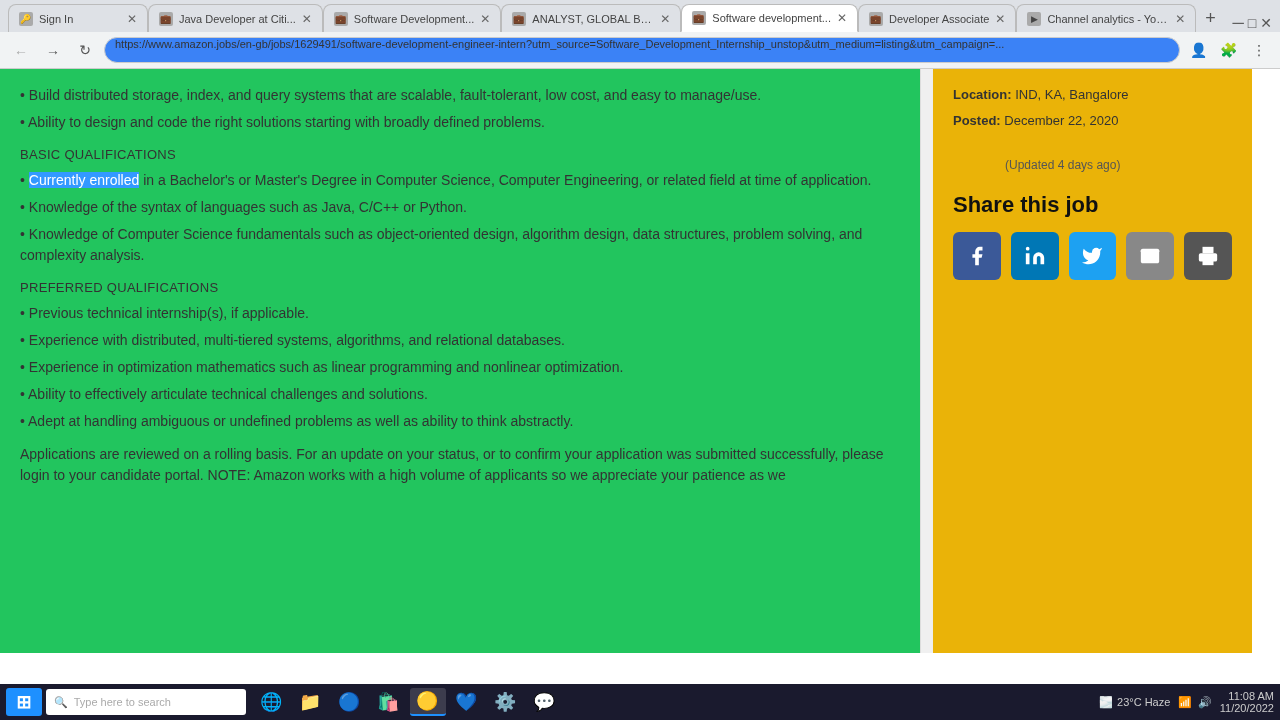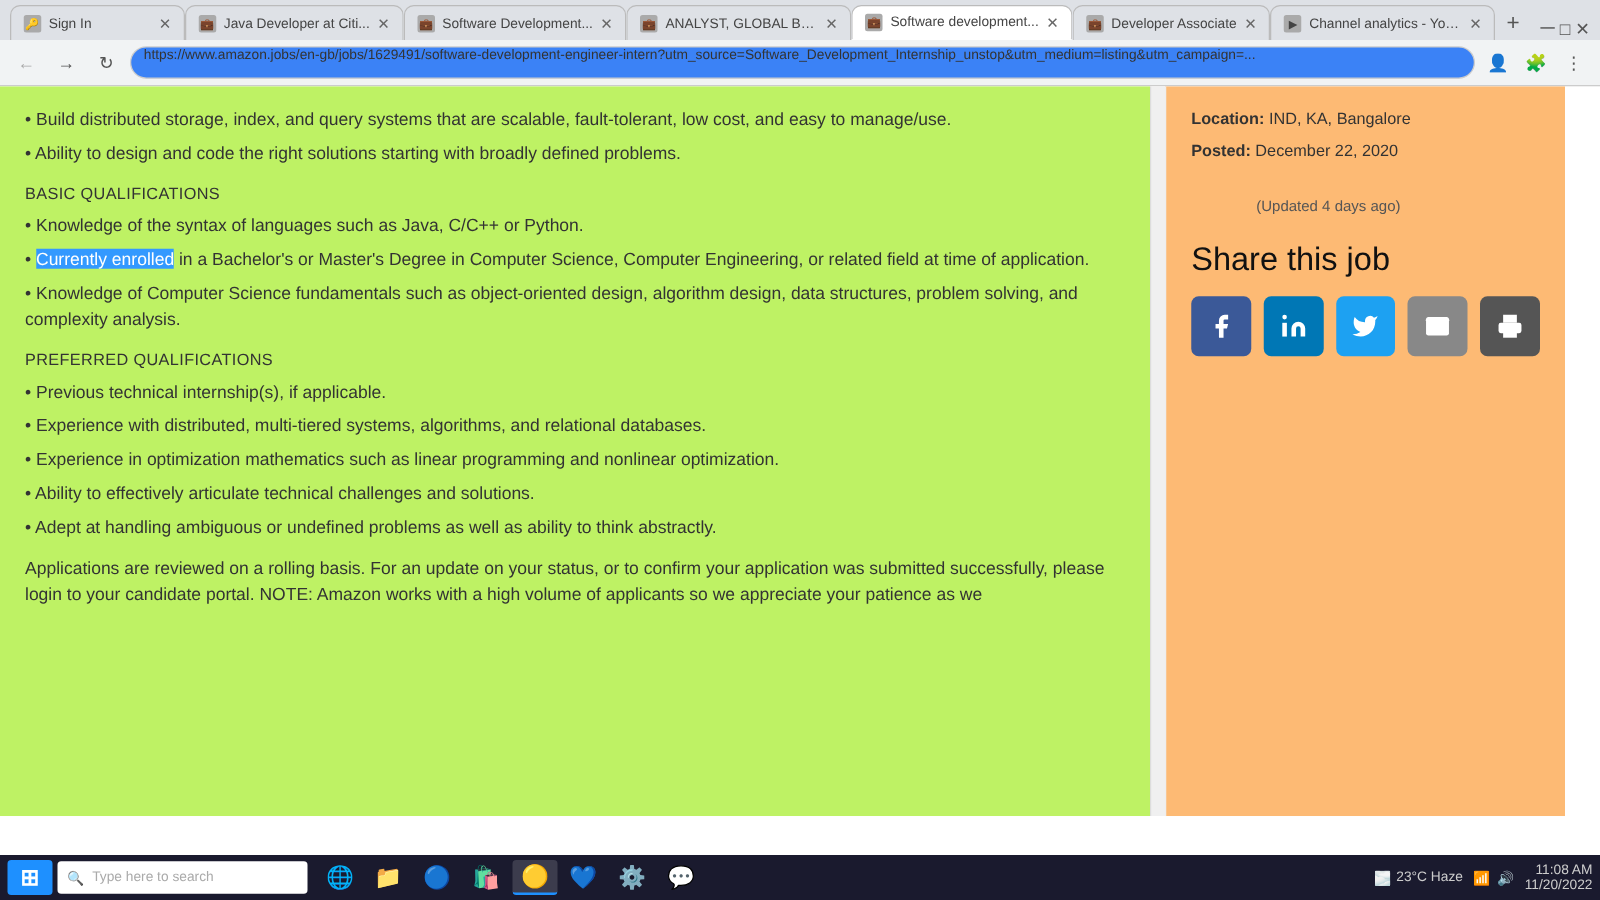--- a/index.html
+++ b/index.html
@@ -17,39 +17,39 @@
 
     .browser-toolbar { display: flex; align-items: center; padding: 4px 8px; gap: 6px; height: 36px; background: #f1f3f4; }
     .nav-btn { width: 26px; height: 26px; border: none; background: none; border-radius: 50%; cursor: pointer; display: flex; align-items: center; justify-content: center; font-size: 14px; color: #555; }
     .nav-btn.disabled { color: #aaa; cursor: default; }
     .address-bar { flex: 1; height: 26px; border: 1px solid #ccc; border-radius: 13px; padding: 0 10px; font-size: 11px; background: #3b82f6; color: #333; overflow: hidden; white-space: nowrap; text-overflow: ellipsis; }
     .toolbar-icons { display: flex; gap: 4px; }
     .toolbar-icon { width: 26px; height: 26px; display: flex; align-items: center; justify-content: center; font-size: 14px; color: #555; cursor: pointer; border-radius: 50%; }
 
     
     .page-wrapper { display: flex; height: calc(720px - 32px - 32px - 36px - 36px); overflow: hidden; }
-    .main-content { flex: 1; padding: 16px 20px; overflow-y: auto; max-width: 920px; background: #bef264; }
-    .sidebar { width: 320px; padding: 16px 20px; border-left: 1px solid #eee; overflow-y: auto; background: #fdba74; }
+    .main-content { flex: 1; padding: 16px 20px; overflow-y: auto; max-width: 920px; background: #22c55e; }
+    .sidebar { width: 320px; padding: 16px 20px; border-left: 1px solid #eee; overflow-y: auto; background: #eab308; }
 
     
     .main-content::-webkit-scrollbar { width: 8px; }
     .main-content::-webkit-scrollbar-track { background: #f1f1f1; }
     .main-content::-webkit-scrollbar-thumb { background: #c1c1c1; }
 
     
     .bullet-item { margin-bottom: 6px; line-height: 1.5; }
     .bullet-item .highlight { background: #3399ff; color: #fff; }
     .section-heading { font-weight: normal; font-size: 13px; margin: 14px 0 8px 0; text-transform: uppercase; letter-spacing: 0.3px; }
 
     
     .meta-item { margin-bottom: 6px; font-size: 13px; line-height: 1.5; }
     .meta-label { font-weight: bold; }
     .meta-updated { font-size: 12px; color: #555; margin-top: 28px; }
 
-    .share-heading { font-size: 26px; font-weight: normal; margin: 20px 0 14px 0; color: #111; }
+    .share-heading { font-size: 22px; font-weight: bold; margin: 20px 0 14px 0; color: #111; }
     .share-icons { display: flex; gap: 10px; }
     .share-btn { width: 48px; height: 48px; border-radius: 6px; border: none; cursor: pointer; display: flex; align-items: center; justify-content: center; }
     .share-btn.facebook { background: #3b5998; }
     .share-btn.linkedin { background: #0077b5; }
     .share-btn.twitter { background: #1da1f2; }
     .share-btn.email { background: #888; }
     .share-btn.print { background: #555; }
     .share-btn svg { width: 22px; height: 22px; fill: #fff; }
 
     
@@ -136,24 +136,24 @@
     <div class="bullet-item">
       • <span>Build distributed storage, index, and query systems that are scalable, fault-tolerant, low cost, and easy to manage/use.</span>
     </div>
     <div class="bullet-item">
       • <span>Ability to design and code the right solutions starting with broadly defined problems.</span>
     </div>
 
     <div class="section-heading">BASIC QUALIFICATIONS</div>
 
     <div class="bullet-item">
+      • <span class="highlight">Currently enrolled</span><span> in a Bachelor's or Master's Degree in Computer Science, Computer Engineering, or related field at time of application.</span>
+    </div>
+    <div class="bullet-item">
       • <span>Knowledge of the syntax of languages such as Java, C/C++ or Python.</span>
-    </div>
-    <div class="bullet-item">
-      • <span class="highlight">Currently enrolled</span><span> in a Bachelor's or Master's Degree in Computer Science, Computer Engineering, or related field at time of application.</span>
     </div>
     <div class="bullet-item">
       • <span>Knowledge of Computer Science fundamentals such as object-oriented design, algorithm design, data structures, problem solving, and complexity analysis.</span>
     </div>
 
     <div class="section-heading">PREFERRED QUALIFICATIONS</div>
 
     <div class="bullet-item">
       • <span>Previous technical internship(s), if applicable.</span>
     </div>

